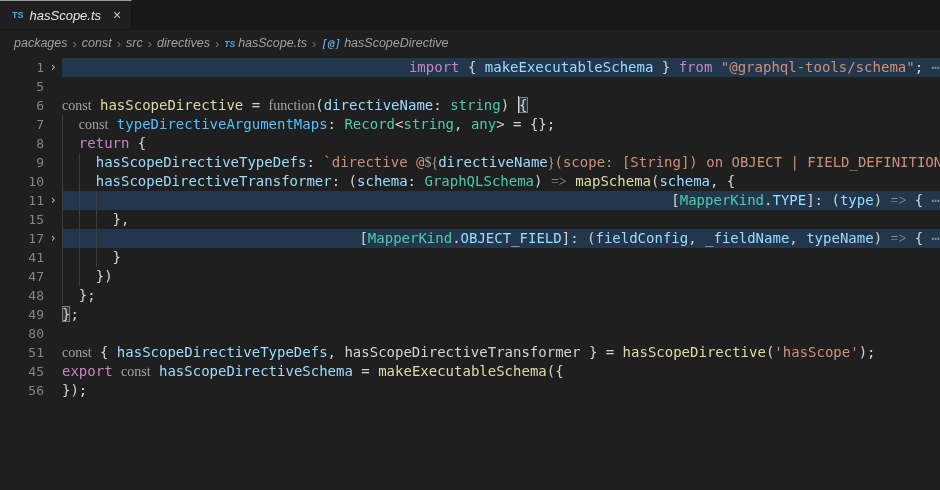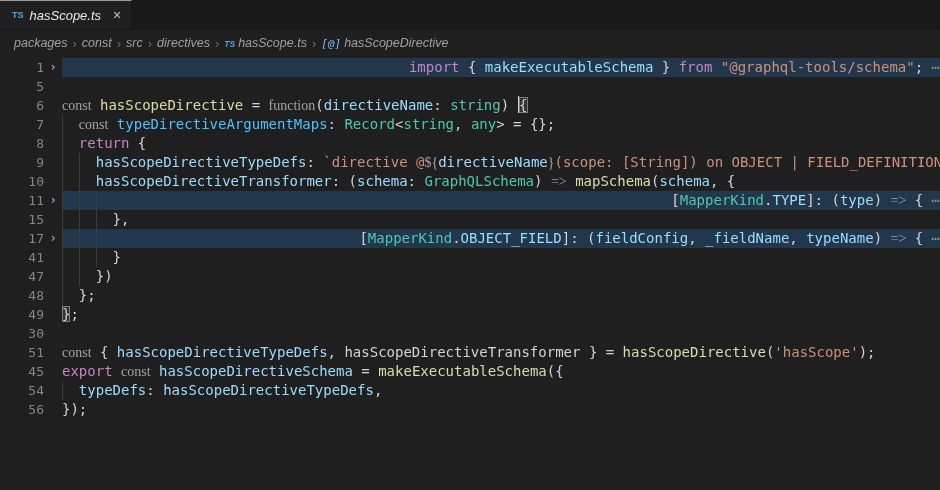--- a/index.html
+++ b/index.html
@@ -180,45 +180,38 @@
         </div>
         <div class="code-row">
           <div class="gutter">
             <span class="ln">49</span>
             <span class="fold"></span>
           </div>
           <div class="code"><span class="tk-bm">}</span><span class="tk-d">;</span></div>
         </div>
         <div class="code-row">
           <div class="gutter">
-            <span class="ln">30</span>
+            <span class="ln">80</span>
             <span class="fold"></span>
           </div>
           <div class="code"></div>
         </div>
         <div class="code-row">
           <div class="gutter">
             <span class="ln">51</span>
             <span class="fold"></span>
           </div>
           <div class="code"><span class="tk-kw">const</span><span class="tk-d"> { </span><span class="tk-v">hasScopeDirectiveTypeDefs</span><span class="tk-d">, </span><span class="tk-d">hasScopeDirectiveTransformer</span><span class="tk-d"> } = </span><span class="tk-fn">hasScopeDirective</span><span class="tk-d">(</span><span class="tk-s">'hasScope'</span><span class="tk-d">);</span></div>
         </div>
         <div class="code-row">
           <div class="gutter">
             <span class="ln">45</span>
             <span class="fold"></span>
           </div>
           <div class="code"><span class="tk-ctl">export</span><span class="tk-d"> </span><span class="tk-kw">const</span><span class="tk-d"> </span><span class="tk-v">hasScopeDirectiveSchema</span><span class="tk-d"> = </span><span class="tk-fn">makeExecutableSchema</span><span class="tk-d">({</span></div>
-        </div>
-        <div class="code-row">
-          <div class="gutter">
-            <span class="ln">54</span>
-            <span class="fold"></span>
-          </div>
-          <div class="code"><span class="guide" style="left: 0ch;"></span><span class="tk-d">  </span><span class="tk-v">typeDefs</span><span class="tk-d">: </span><span class="tk-v">hasScopeDirectiveTypeDefs</span><span class="tk-d">,</span></div>
         </div>
         <div class="code-row">
           <div class="gutter">
             <span class="ln">56</span>
             <span class="fold"></span>
           </div>
           <div class="code"><span class="tk-d">});</span></div>
         </div>
       </div>
   </div>

